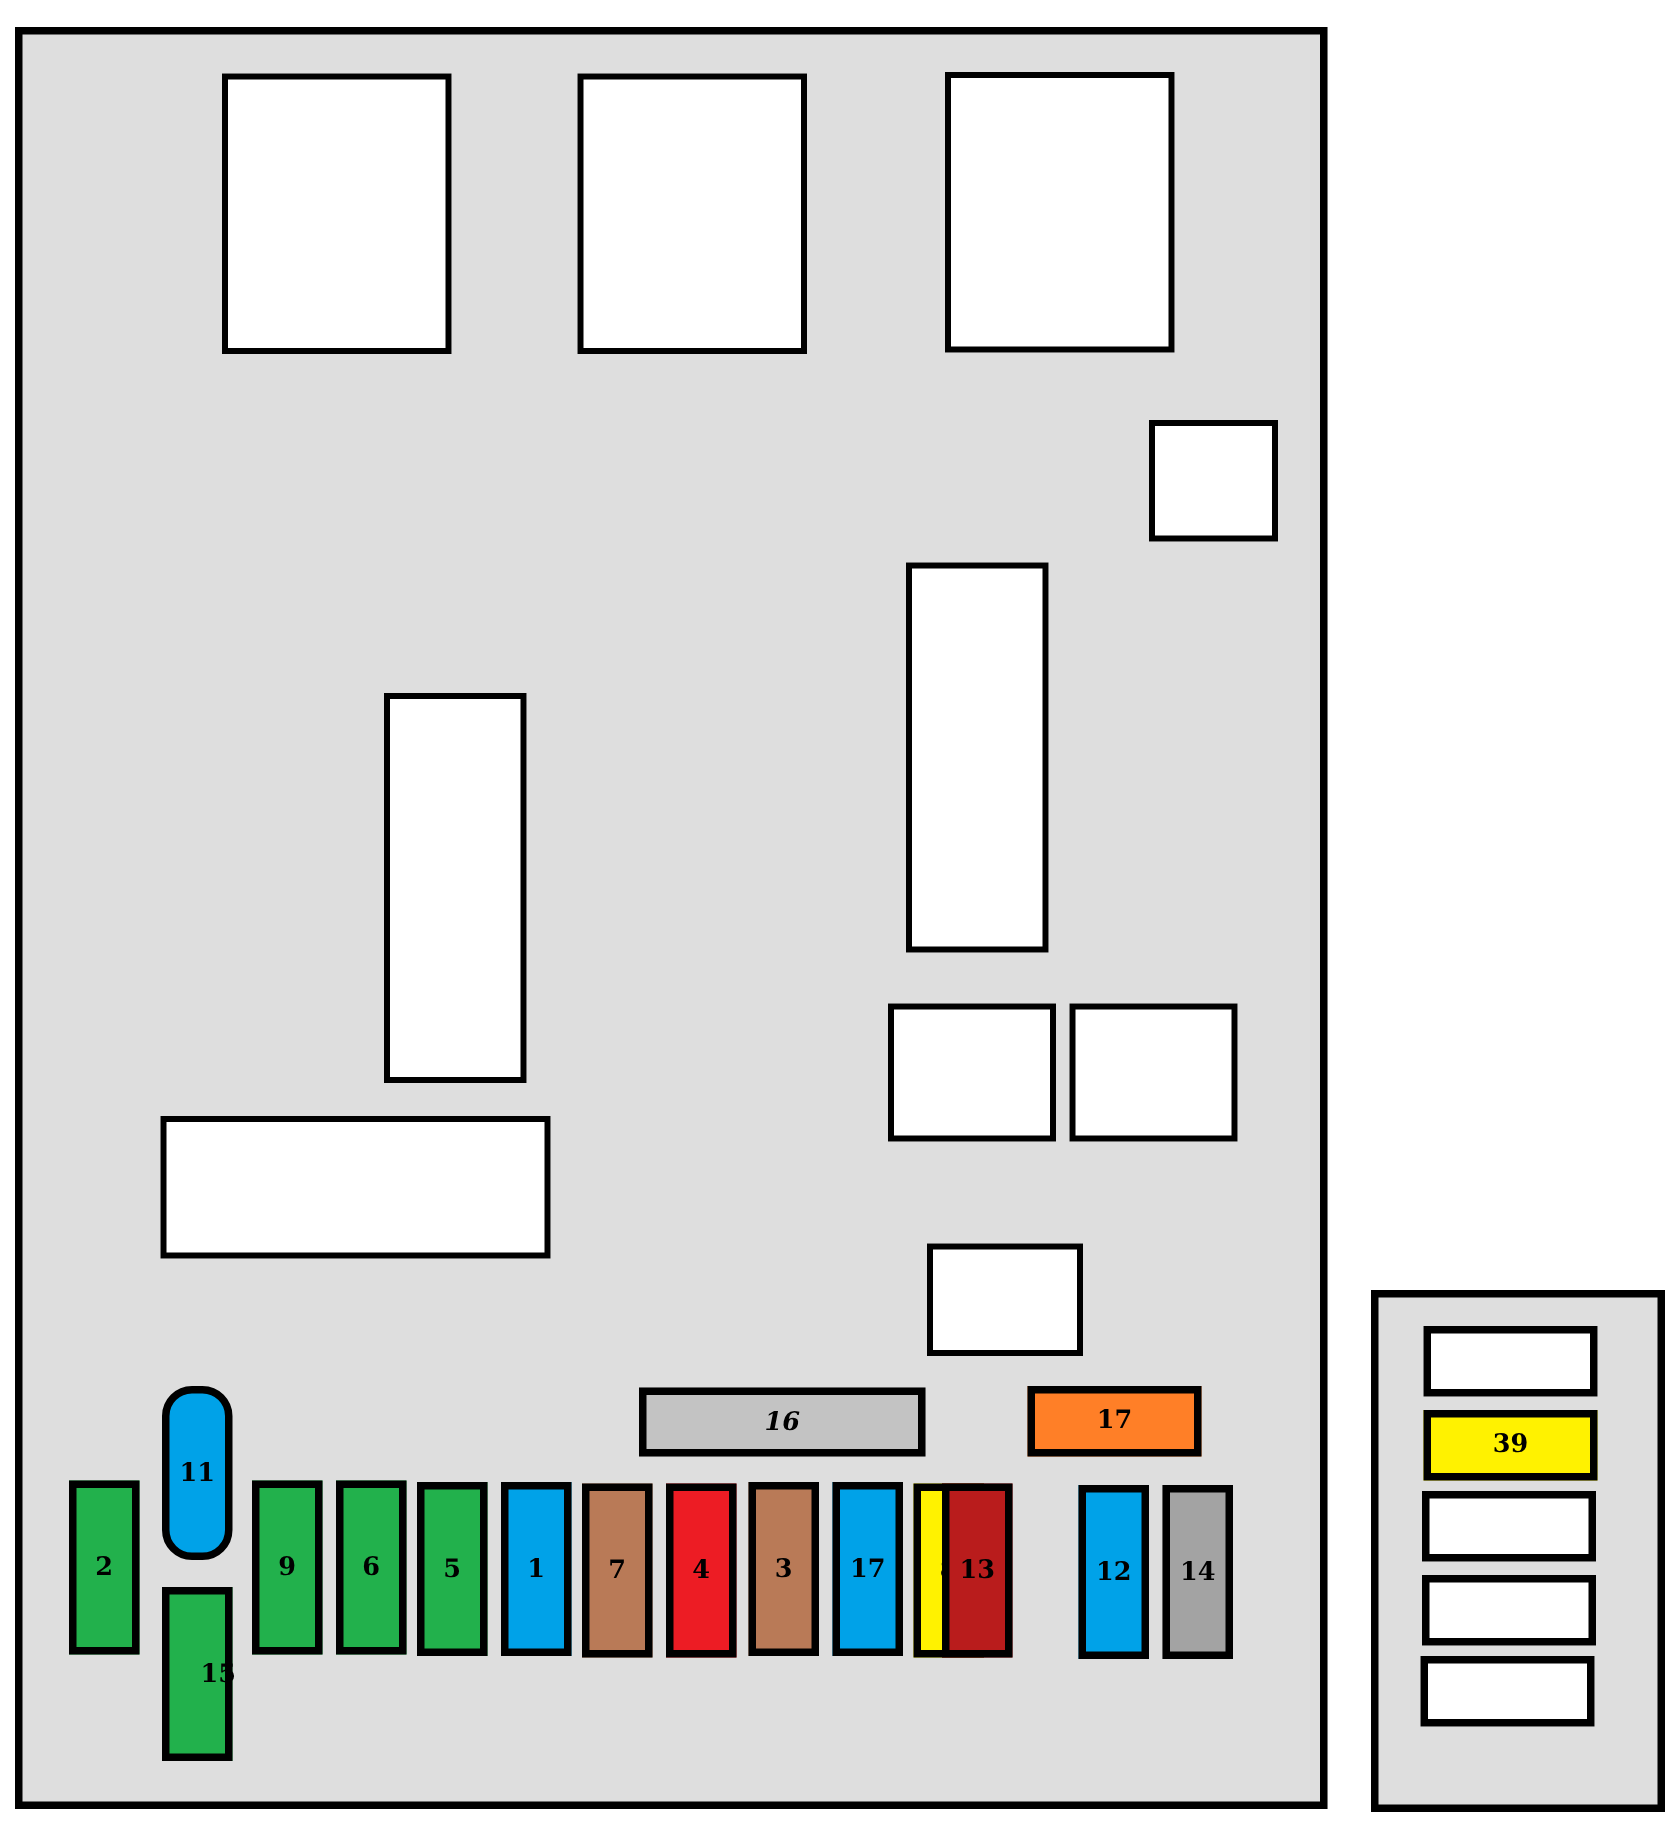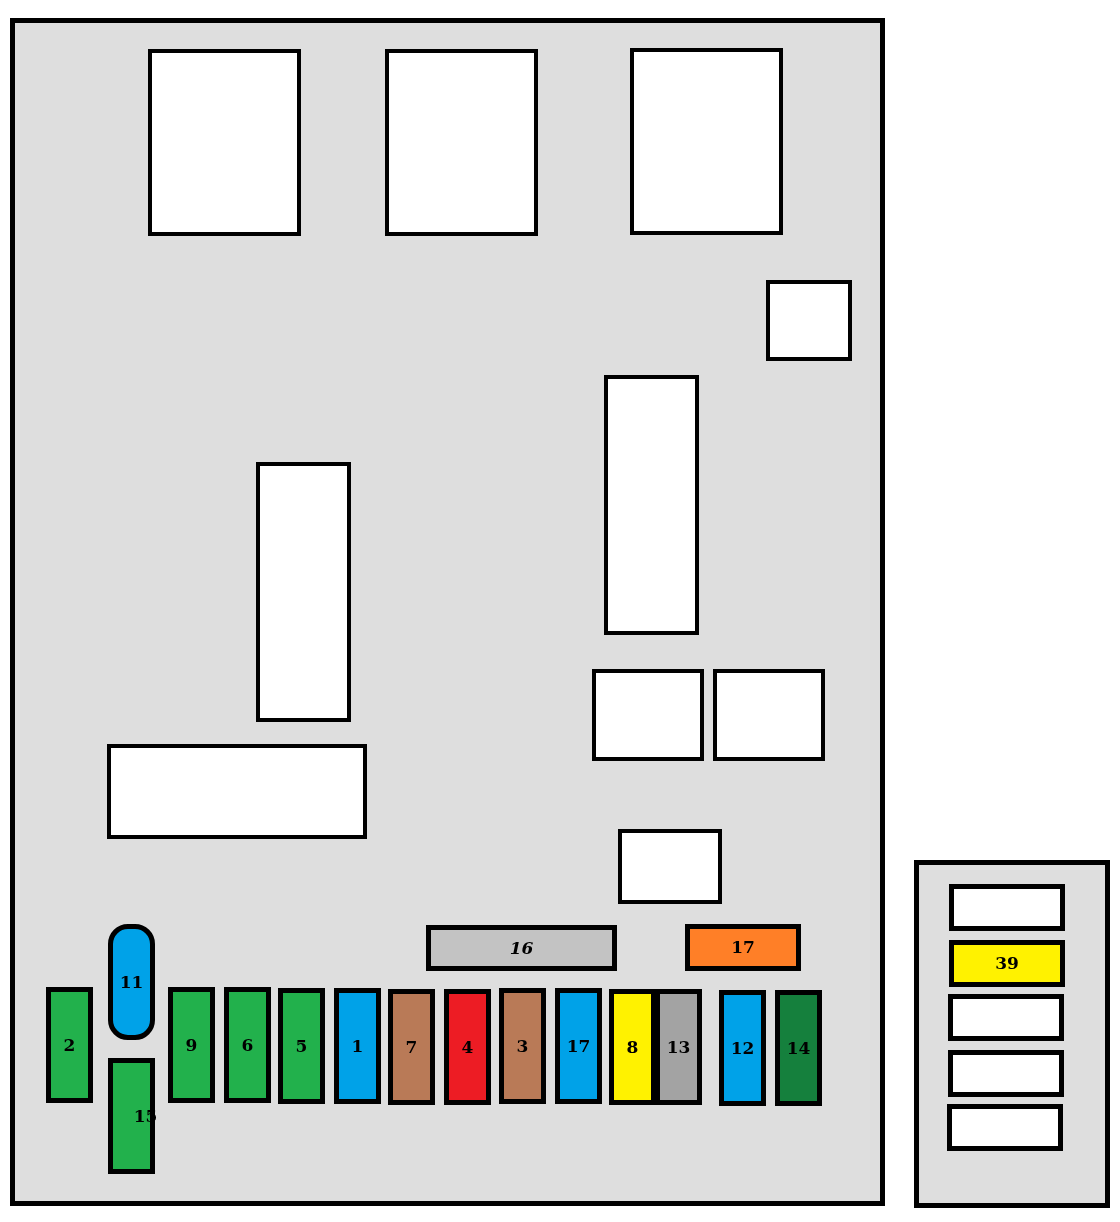--- a/index.html
+++ b/index.html
@@ -54,27 +54,27 @@
   </div>
 <div class="fuse" style="left:499px;top:988px;width:47px;height:116px;background:#b97a57;">
     <span class="lbl">3</span>
   </div>
 <div class="fuse" style="left:555px;top:988px;width:47px;height:116px;background:#00a2e8;">
     <span class="lbl">17</span>
   </div>
 <div class="fuse" style="left:609px;top:989px;width:47px;height:116px;background:#fff200;">
     <span class="lbl">8</span>
   </div>
-<div class="fuse" style="left:655px;top:989px;width:47px;height:116px;background:#a3a3a3;">
+<div class="fuse" style="left:628px;top:989px;width:47px;height:116px;background:#b91c1c;">
     <span class="lbl">13</span>
   </div>
 <div class="fuse" style="left:719px;top:990px;width:47px;height:116px;background:#00a2e8;">
     <span class="lbl">12</span>
   </div>
-<div class="fuse" style="left:775px;top:990px;width:47px;height:116px;background:#15803d;">
+<div class="fuse" style="left:775px;top:990px;width:47px;height:116px;background:#a3a3a3;">
     <span class="lbl">14</span>
   </div>
 <div class="fuse" style="left:426px;top:925px;width:191px;height:46px;background:#c3c3c3;font-style:italic;">
     <span class="lbl">16</span>
   </div>
 <div class="fuse" style="left:685px;top:924px;width:116px;height:47px;background:#ff7f27;">
     <span class="lbl">17</span>
   </div>
 
 <div class="box" style="left:914px;top:860px;width:196px;height:348px;"></div>

